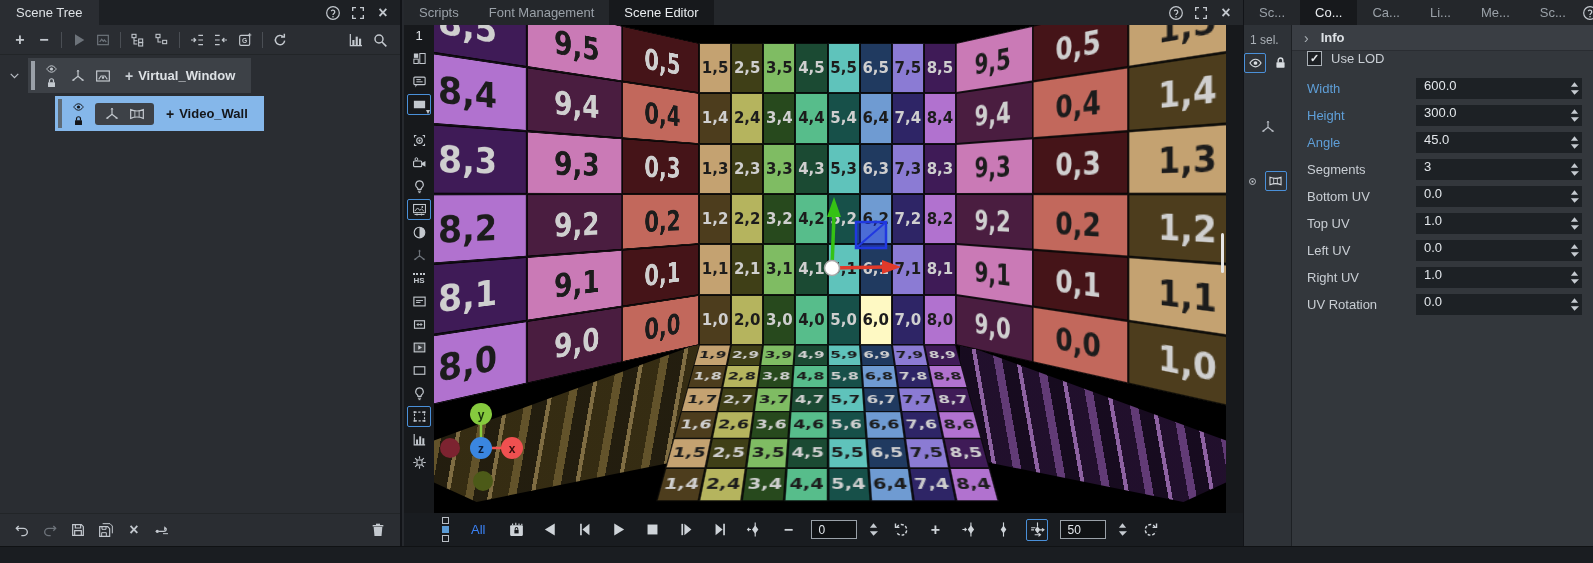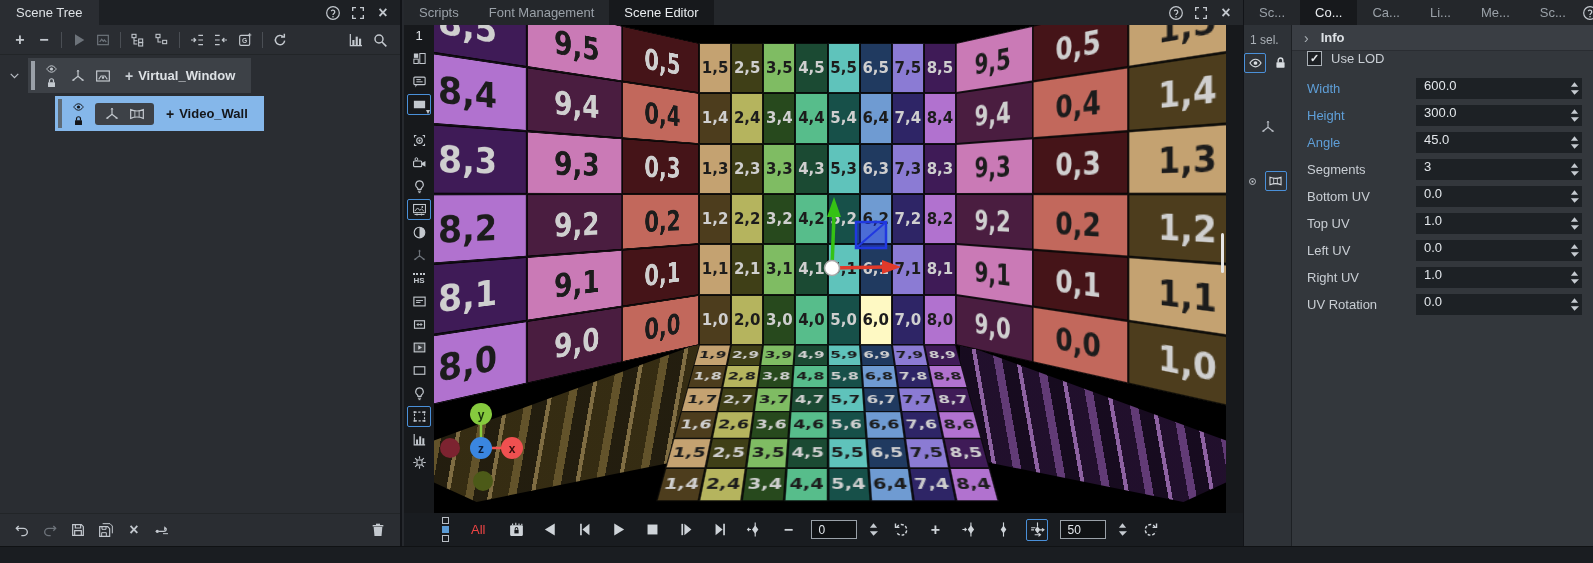--- a/index.html
+++ b/index.html
@@ -74,21 +74,21 @@
   #streak-r{right:0;background:repeating-linear-gradient(80deg,#241130 0 16px,#6a4080 16px 24px,#190c22 24px 38px,#9a6ab0 38px 42px);clip-path:polygon(0 2%,100% 62%,100% 88%,84% 100%,0 72%)}
   #overlay{position:absolute;left:0;top:0;width:792px;height:488px;z-index:10;pointer-events:none}
   .vpscroll{position:absolute;right:2px;top:208px;width:3px;height:40px;background:#e6e6e6;border-radius:2px;z-index:12}
   #playbar{position:absolute;left:0;right:0;bottom:17px;height:33px;background:#191c20;display:flex;align-items:center;gap:12px;padding-left:38px;z-index:5}
   #playbar .ic{width:22px;height:22px;color:#ced3d8}
   #playbar .ic svg{width:17px;height:17px}
   .pfield{width:46px;height:19px;background:#101214;border:1px solid #9aa1a8;color:#e3e7eb;font-size:12px;display:flex;align-items:center;padding:0 6px}
   .indicator{display:flex;flex-direction:column;gap:2px;margin-right:2px}
   .indicator span{width:7px;height:7px;border:1px solid #b9bec5;display:block}
   .indicator span.on{background:#5b9bd5;border-color:#5b9bd5}
-  .alltext{color:#ef4444;margin:8px 8px}
+  .alltext{color:#3b82f6;margin:8px 8px}
   .spin{color:#c6cbd1;display:flex;align-items:center}
   .spin svg{width:9px;height:15px}
   
   .rbody{position:absolute;top:25px;left:0;right:0;bottom:10px;display:flex}
   .gutter{width:48px;background:#2e3237;border-right:1px solid #1d2024;display:flex;flex-direction:column;align-items:center}
   .selcount{color:#aab0b6;font-size:12px;padding:8px 0 6px 0;align-self:flex-start;margin-left:6px}
   .gicons{display:flex;gap:3px}
   .gbox{width:22px;height:20px;display:flex;align-items:center;justify-content:center;color:#d8dce0}
   .gbox svg{width:15px;height:14px}
   .gaxes{margin-top:42px;color:#b9bec5}

